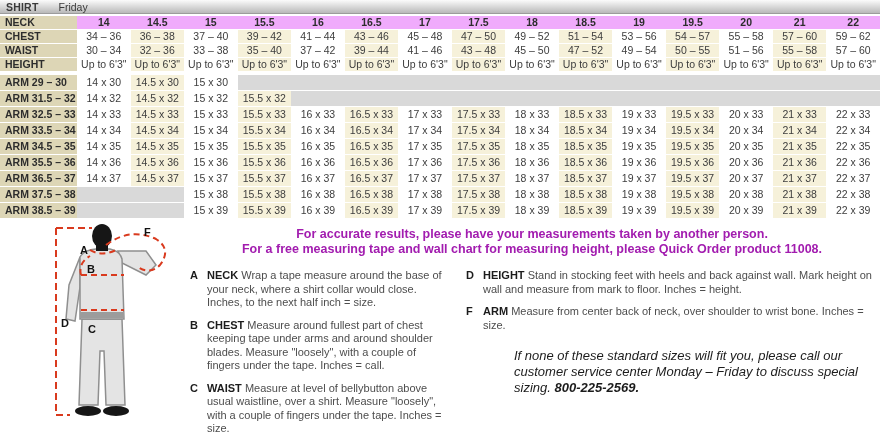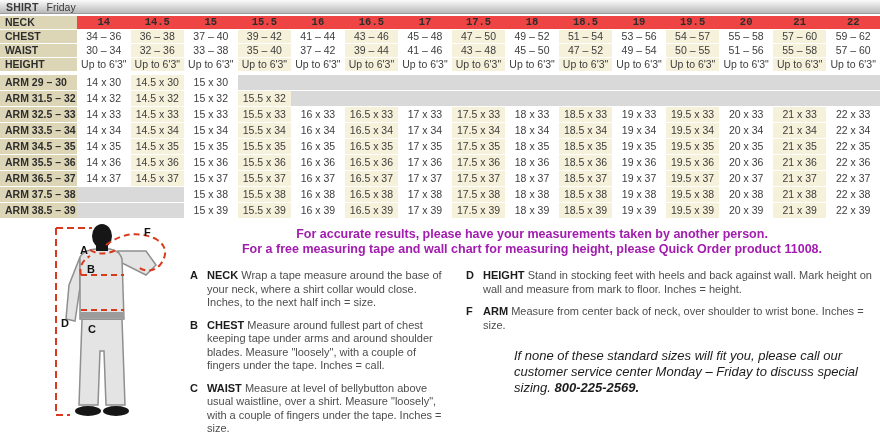--- a/index.html
+++ b/index.html
@@ -2,32 +2,32 @@
 <html><head>
 <meta charset="utf-8">
 <style>
   html,body{margin:0;padding:0;background:#fff;}
   body{font-family:"Liberation Sans","DejaVu Sans",sans-serif;color:#333;}
   .page{width:880px;height:445px;overflow:hidden;position:relative;background:#fff;}
 
   
   .titlebar{height:13px;background:linear-gradient(#fbfbfb,#b9b9b9);border-bottom:1px solid #9c9c9c;
     display:flex;align-items:center;padding-left:6px;font-size:10.5px;color:#3a3a3a;margin-bottom:2px;}
-  .titlebar .brand{font-weight:bold;margin-right:8px;letter-spacing:.2px;}
+  .titlebar .brand{font-weight:bold;margin-right:20px;letter-spacing:.2px;}
 
   
   .size-table{width:880px;}
   .trow{display:flex;height:13px;border-bottom:1px solid #fff;font-size:10.5px;line-height:13px;}
   .trow.arm{height:15px;line-height:15px;}
   .trow.first-arm{margin-top:3px;}
   .lbl{width:72px;min-width:72px;background:#ddd6b6;font-weight:bold;color:#2d2d2d;
     padding-left:5px;display:flex;align-items:center;white-space:nowrap;}
   .cell{flex:1;display:flex;align-items:center;justify-content:center;background:#fff;color:#3d3d3d;white-space:nowrap;}
   .cell.stripe{background:#f6f1da;}
-  .cell.hdr{background:#ef4444;font-weight:bold;color:#2d2d2d;font-family:Liberation Mono, monospace;}
+  .cell.hdr{background:#f0abfc;font-weight:bold;color:#2d2d2d;}
   .cell.empty{background:#d9d9d9;}
 
   
   .bottom{position:relative;height:210px;}
   .figure{position:absolute;left:40px;top:4px;}
   .figure text{font-weight:bold;font-size:11px;fill:#111;font-family:"Liberation Sans",sans-serif;}
   .guide{margin-left:190px;padding-top:8px;padding-right:6px;}
   .intro{text-align:center;font-weight:bold;font-size:12.5px;line-height:15px;color:#a21caf;}
   .cols{display:flex;margin-top:12px;}
   .col-left{width:305px;margin-right:16px;}

